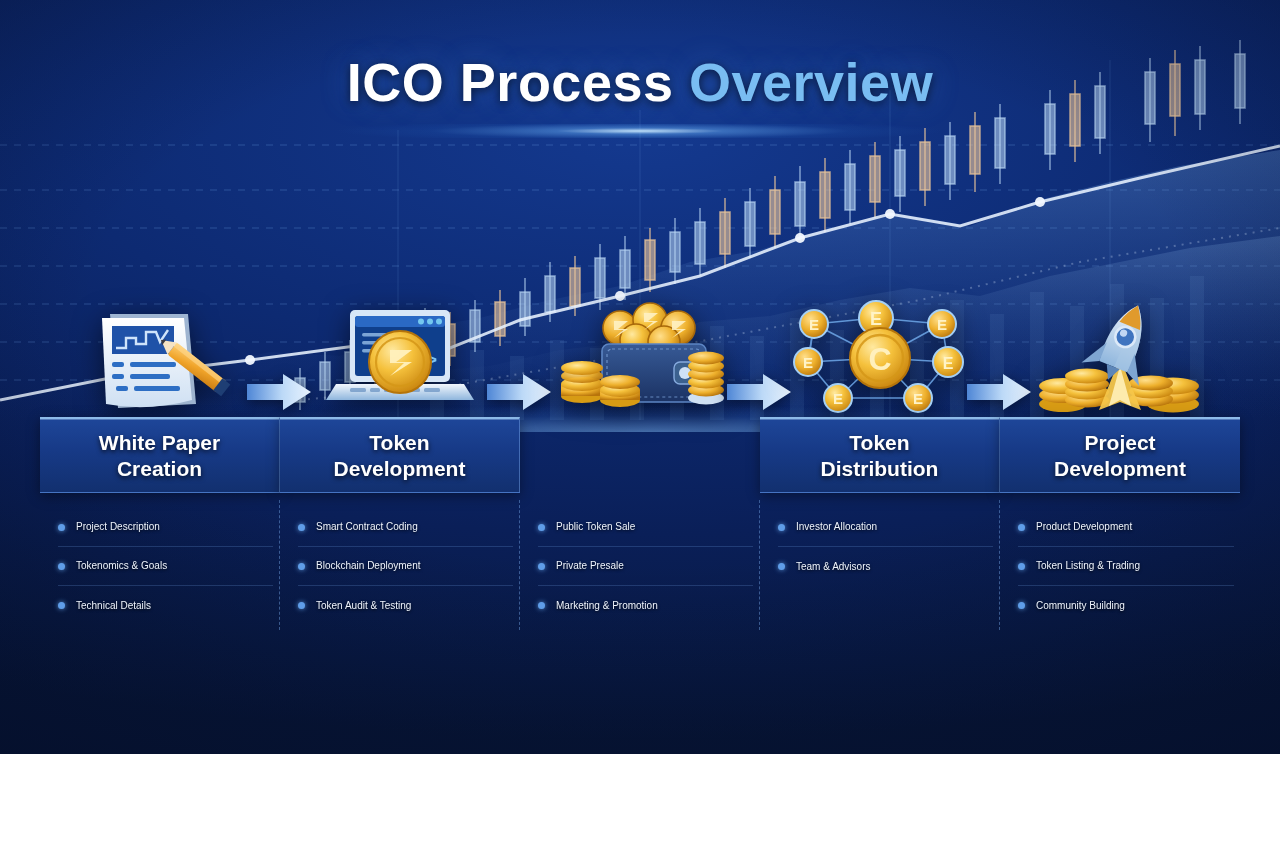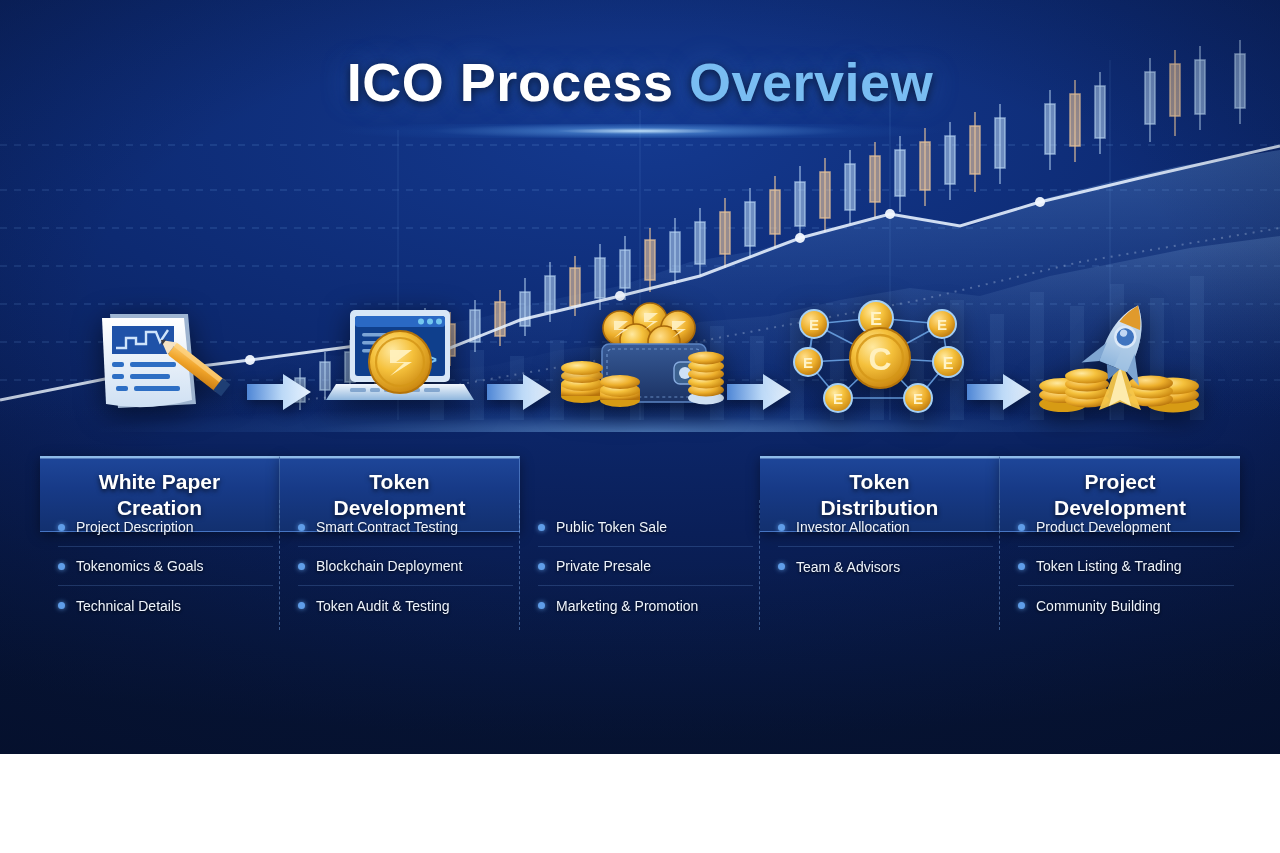--- a/index.html
+++ b/index.html
@@ -76,21 +76,20 @@
 
   
   .hdr {
     position: absolute; top: 117px; left: 0; right: 0; height: 76px;
     background: linear-gradient(180deg, #1e4699 0%, #173a87 42%, #12306f 100%);
     border-top: 2px solid rgba(164,212,255,.85);
     border-bottom: 1px solid rgba(120,175,245,.45);
     box-shadow: inset 0 1px 0 rgba(190,225,255,.35), 0 3px 12px rgba(0,0,0,.40);
     display: flex; align-items: center; justify-content: center;
     text-align: center;
-    margin-top: 39px;
   }
   .stage:not(:last-child) .hdr { border-right: 1px solid rgba(130,180,245,.42); }
 
   .hdr-text {
     color: #ffffff;
     font-size: 21px; font-weight: bold; line-height: 1.22;
     text-shadow: 0 2px 5px rgba(0,0,0,.75);
     padding: 0 8px; white-space: pre-line;
   }
 
@@ -108,21 +107,21 @@
     border-bottom: 1px solid rgba(120,170,235,.22);
   }
   .b-row:last-child { border-bottom: none; }
   .dot {
     width: 7px; height: 7px; border-radius: 50%;
     background: #5f9de8;
     box-shadow: 0 0 5px rgba(110,180,255,.8);
     flex: 0 0 auto; margin-right: 11px;
   }
   .b-text {
-    color: #eef4fd; font-size: 14px; line-height: 1;
+    color: #eef4fd; font-size: 10px; line-height: 1;
     text-shadow: 0 1px 3px rgba(0,0,0,.8);
     white-space: nowrap;
   }
 
   
   .arrow {
     position: absolute; top: 72px; width: 66px; height: 40px;
     pointer-events: none;
   }
   .arrow svg { display: block; filter: drop-shadow(0 3px 7px rgba(0,0,0,.5)); }
@@ -415,21 +414,21 @@
           <path d="M74,50 L96,50 L80,62 L96,62 L74,76 L88,63 L74,63 Z" fill="#fff0bd" opacity=".95"></path>
         </svg>
       </div>
       <div class="hdr">
         <div class="hdr-text">Token
 Development</div>
       </div>
       <div class="bullets">
         <div class="b-row">
           <span class="dot"></span>
-          <span class="b-text">Smart Contract Testing</span>
+          <span class="b-text">Smart Contract Coding</span>
         </div>
         <div class="b-row">
           <span class="dot"></span>
           <span class="b-text">Blockchain Deployment</span>
         </div>
         <div class="b-row">
           <span class="dot"></span>
           <span class="b-text">Token Audit &amp; Testing</span>
         </div>
       </div>

